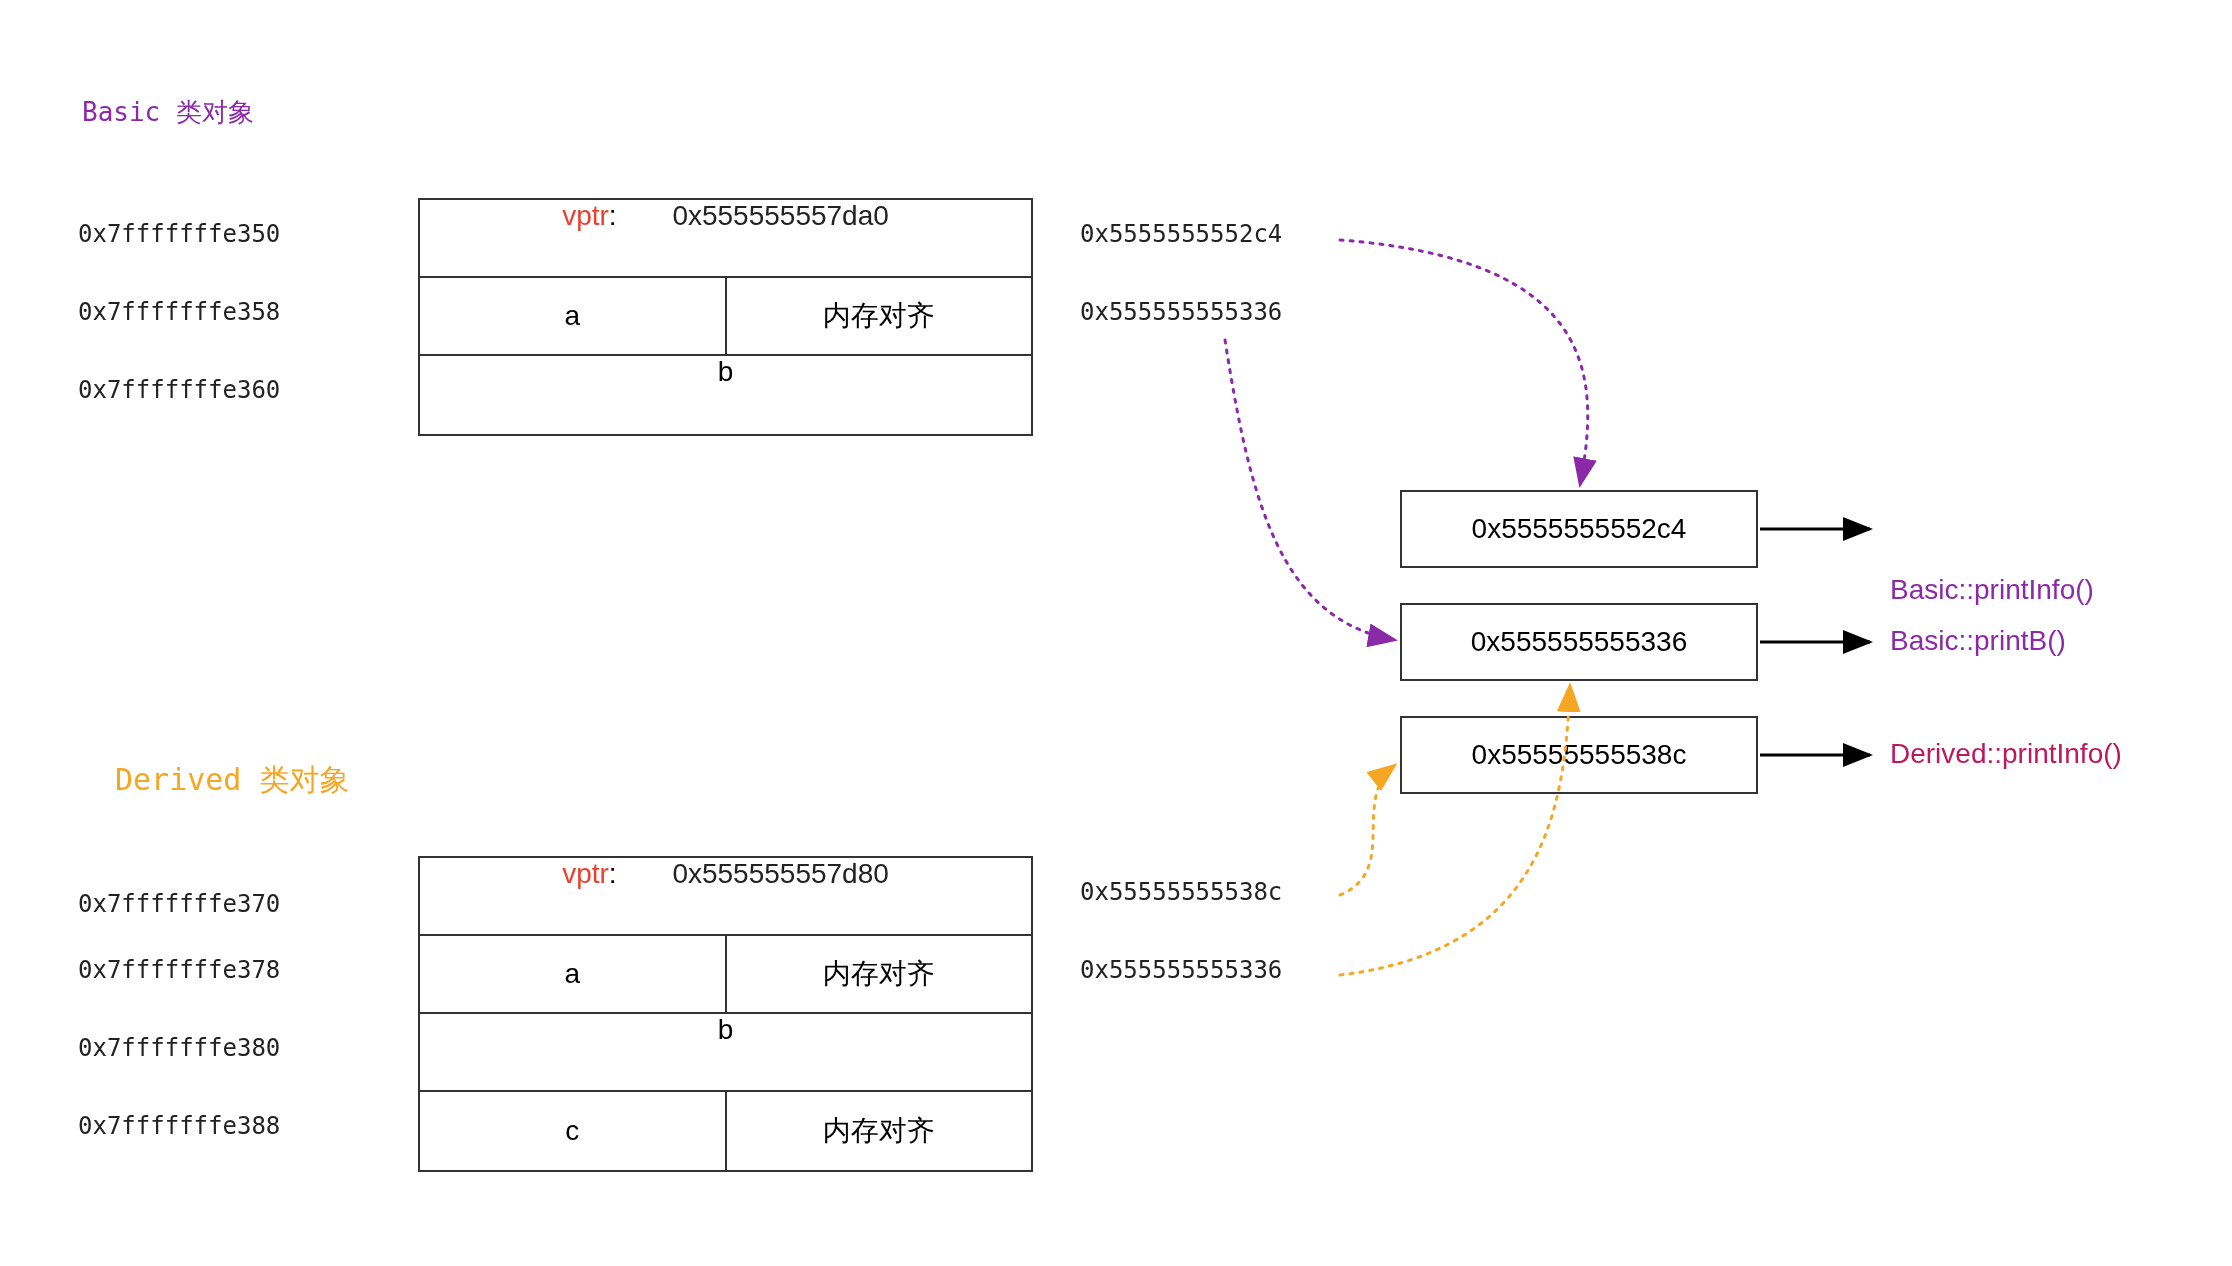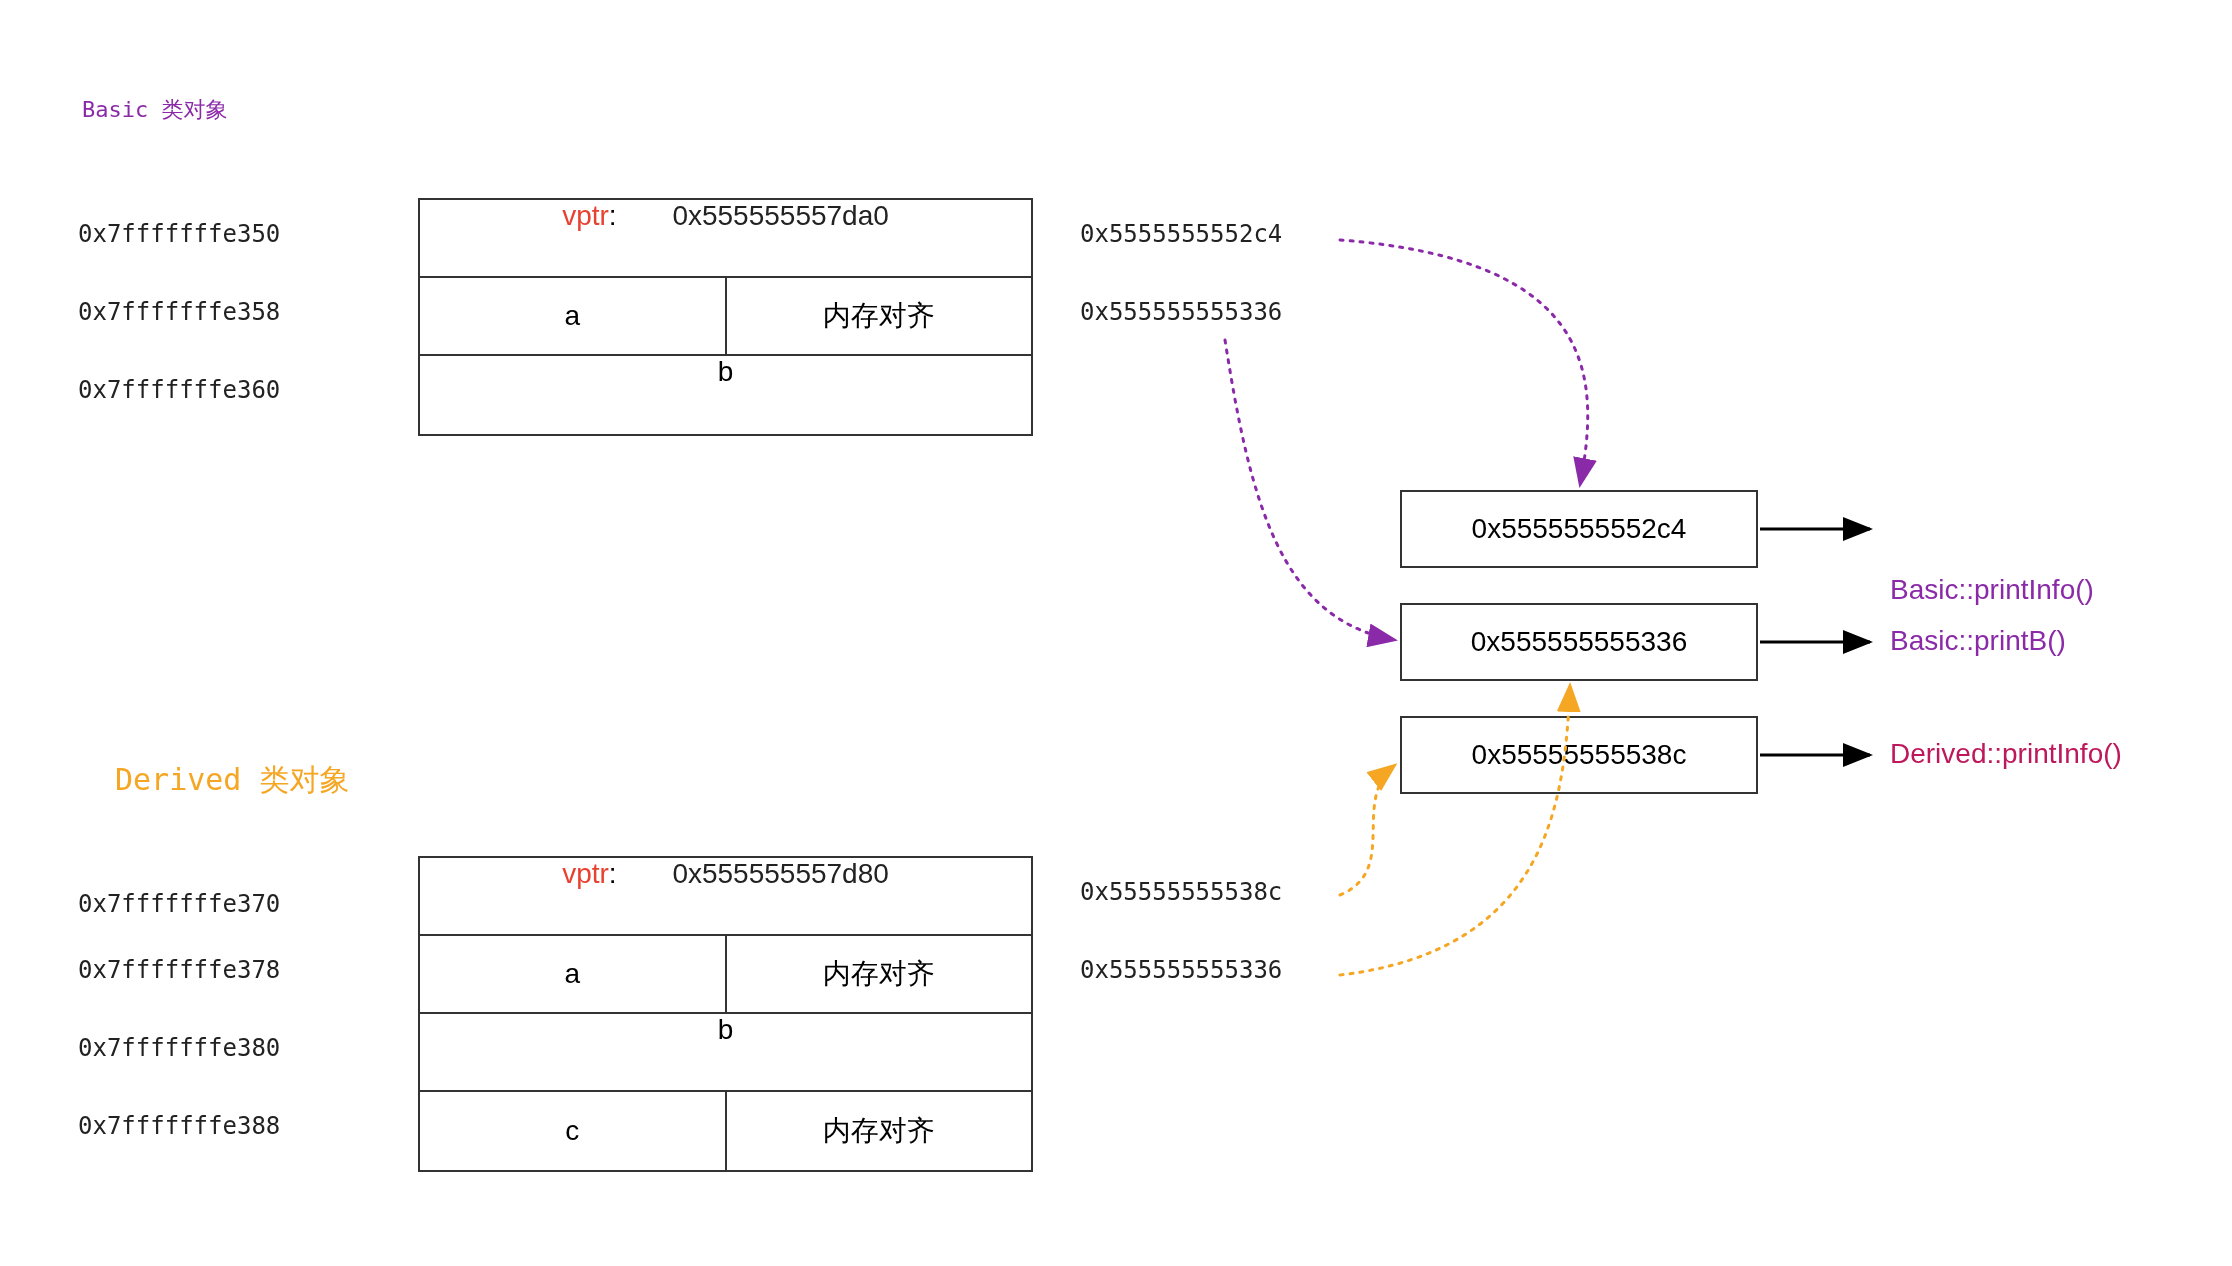--- a/index.html
+++ b/index.html
@@ -9,21 +9,21 @@
     background: #ffffff;
     font-family: -apple-system, BlinkMacSystemFont, "Segoe UI", sans-serif;
     width: 2232px;
     height: 1266px;
     position: relative;
   }
   .mono { font-family: "Menlo", "Consolas", monospace; }
   .title-basic {
     position: absolute;
     color: #8b2aa8;
-    font-size: 22px;
+    font-size: 26px;
     font-weight: 500;
   }
   .title-derived {
     position: absolute;
     color: #f5a623;
     font-size: 30px;
     font-weight: 500;
   }
   .addr {
     position: absolute;

